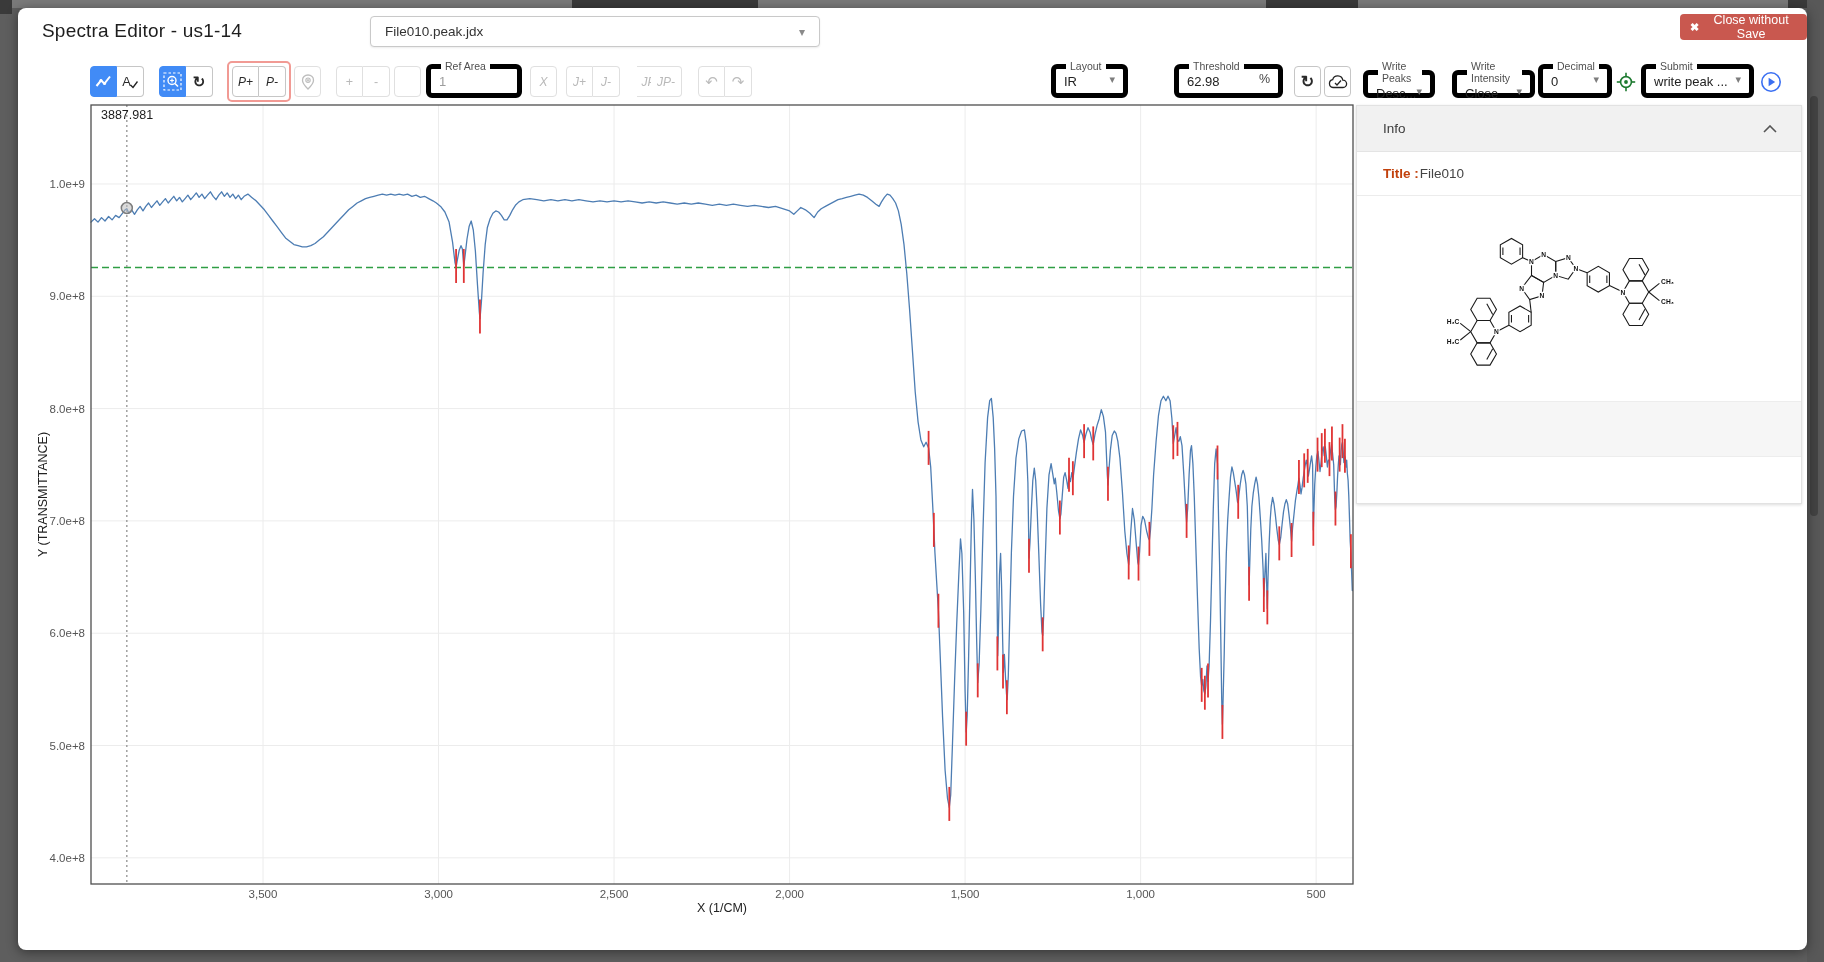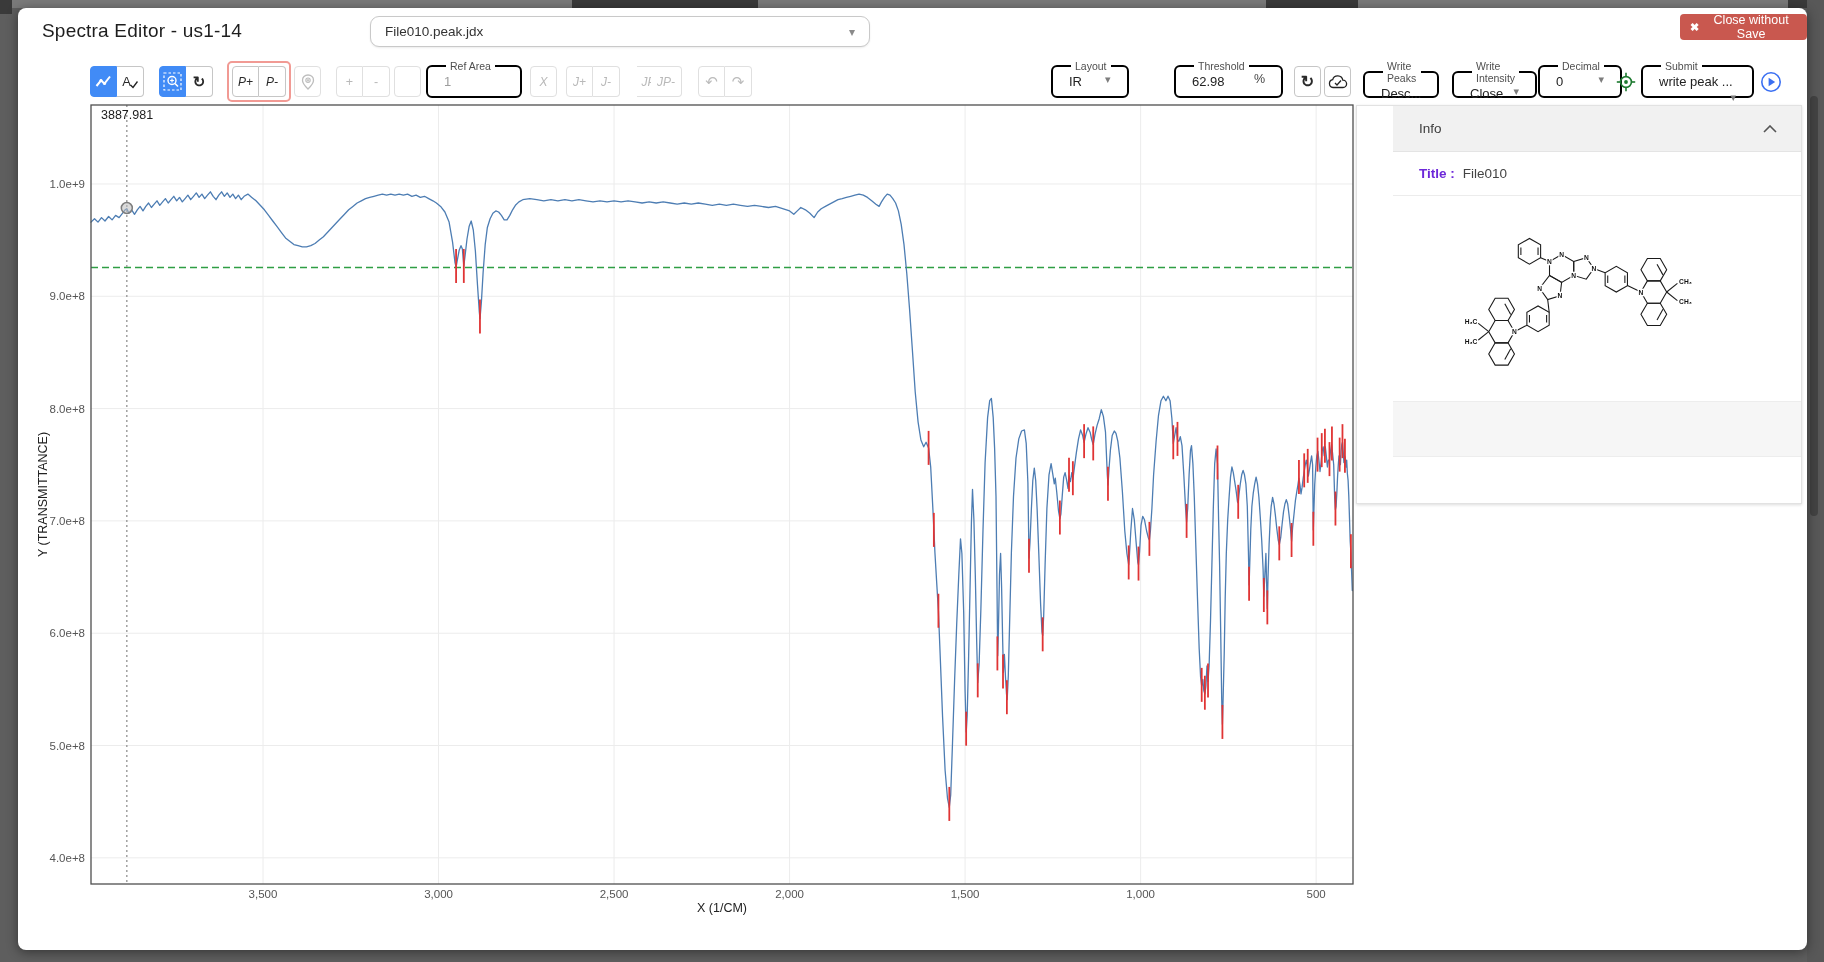--- a/index.html
+++ b/index.html
@@ -12,68 +12,68 @@
   .chrome-block { position:absolute; top:0; height:8px; background:#3a3a3a; }
   .right-strip { position:absolute; right:0; top:0; width:17px; height:962px; background:#585858; }
   .scroll-thumb { position:absolute; left:1810px; top:96px; width:8px; height:420px; background:#434343; border-radius:4px; }
 
   
   .card { position:absolute; left:18px; top:8px; width:1789px; height:942px; background:#ffffff;
           border-radius:8px; box-shadow:0 2px 12px rgba(0,0,0,.45); }
 
   .app-title { position:absolute; left:24px; top:12px; font-size:19px; color:#1e1e1e; letter-spacing:.2px; }
 
-  .file-select { position:absolute; left:352px; top:8px; width:500px; height:31px; background:#fff;
-                 border:1px solid #c9c9c9; border-radius:9px; box-shadow:0 1px 2px rgba(0,0,0,.08);
+  .file-select { position:absolute; left:352px; top:8px; width:450px; height:31px; background:#fff;
+                 border:1px solid #c9c9c9; border-radius:4px; box-shadow:0 1px 2px rgba(0,0,0,.08);
                  display:flex; align-items:center; padding:0 14px; font-size:13.5px; color:#333; cursor:pointer; }
   .file-select .chev { margin-left:auto; color:#8a8a8a; font-size:12px; }
 
   .close-btn { position:absolute; left:1662px; top:6px; height:26px; padding:0 10px; background:#c9584f;
                border:none; border-radius:4px; color:#fff; font-size:12.5px; display:flex; align-items:center;
                gap:6px; cursor:pointer; font-family:"Liberation Sans",sans-serif; }
   .close-btn .x { font-size:11px; font-weight:bold; }
 
   
   .toolbar { position:absolute; left:0; top:48px; width:1789px; height:52px; }
   .tbtn { position:absolute; top:10px; width:27px; height:31px; background:#fff; border:1px solid #c6c6c6;
           border-radius:4px; display:flex; align-items:center; justify-content:center; font-size:12.5px;
           color:#2a2a2a; cursor:pointer; font-family:"Liberation Sans",sans-serif; }
   .tbtn.joinL { border-top-right-radius:0; border-bottom-right-radius:0; }
   .tbtn.joinR { border-top-left-radius:0; border-bottom-left-radius:0; border-left:none; }
   .tbtn.active { background:#418bf6; border-color:#418bf6; color:#fff; }
   .tbtn.disabled { color:#b9b9b9; border-color:#e0e0e0; cursor:default; }
   .tbtn.ital { font-style:italic; font-size:12px; }
   .red-box { position:absolute; left:209px; top:5px; width:64px; height:41px; border:2px solid #f19a94; border-radius:5px; }
 
-  fieldset.ctl { position:absolute; top:4px; height:38px; border:2px solid #000000; border-radius:6px;
-                 background:#fff; padding:0 16px; cursor:pointer; }
+  fieldset.ctl { position:absolute; top:4px; height:38px; border:5px solid #000000; border-radius:6px;
+                 background:#fff; padding:0 8px; cursor:pointer; }
   fieldset.ctl legend { font-size:10.5px; color:#4f4f4f; padding:0 4px; margin-left:2px; }
   fieldset.ctl .val { font-size:13px; color:#222; display:inline-block; margin-top:-1px; }
   fieldset.ctl .val.dim { color:#9d9d9d; }
   fieldset.ctl .chev { float:right; color:#7d7d7d; font-size:11px; margin-top:1px; }
   fieldset.ctl .suffix { float:right; color:#444; font-size:12.5px; }
 
   .icon-only { position:absolute; top:10px; width:27px; height:31px; border:1px solid #c6c6c6; border-radius:4px;
                background:#fff; display:flex; align-items:center; justify-content:center; cursor:pointer; }
   .icon-only.noborder { border:none; background:transparent; }
   .glyph { font-size:15px; color:#2a2a2a; }
   .glyph.dim { color:#bbbbbb; }
 
   
   .chart-wrap { position:absolute; left:13px; top:89px; width:1336px; height:832px; }
 
   
   .panel { position:absolute; left:1338px; top:97px; width:446px; }
-  .acc { border:1px solid #e2e2e2; box-shadow:0 1px 3px rgba(0,0,0,.14); background:#fff;padding-left:36px; }
+  .acc { border:1px solid #e2e2e2; box-shadow:0 1px 3px rgba(0,0,0,.14); background:#fff; }
   .acc-header { height:46px; background:#f1f1f1; display:flex; align-items:center; padding:0 24px 0 26px;
                 font-size:13.5px; color:#3c3c3c; cursor:pointer; border-bottom:1px solid #e4e4e4; }
   .acc-header .spacer { flex:1; }
   .title-row { height:44px; display:flex; align-items:center; padding:0 26px; font-size:13.5px; color:#444;
                border-bottom:1px solid #ececec; background:#fff; }
-  .title-row b { color:#6d28d9; margin-right:8px; }
+  .title-row b { color:#c2410c; margin-right:1px; }
   .mol-box { height:205px; background:#fff; display:flex; align-items:center; justify-content:center; }
   .panel-strip { height:56px; background:#f6f6f6; border-top:1px solid #ededed; border-bottom:1px solid #ededed; }
   .panel-white { height:46px; background:#fff; }
   .acc2 { margin-top:1px; }
   .acc2 .acc-header { border-bottom:none; }
 </style>
 </head>
 <body>
 
 <div class="page">

